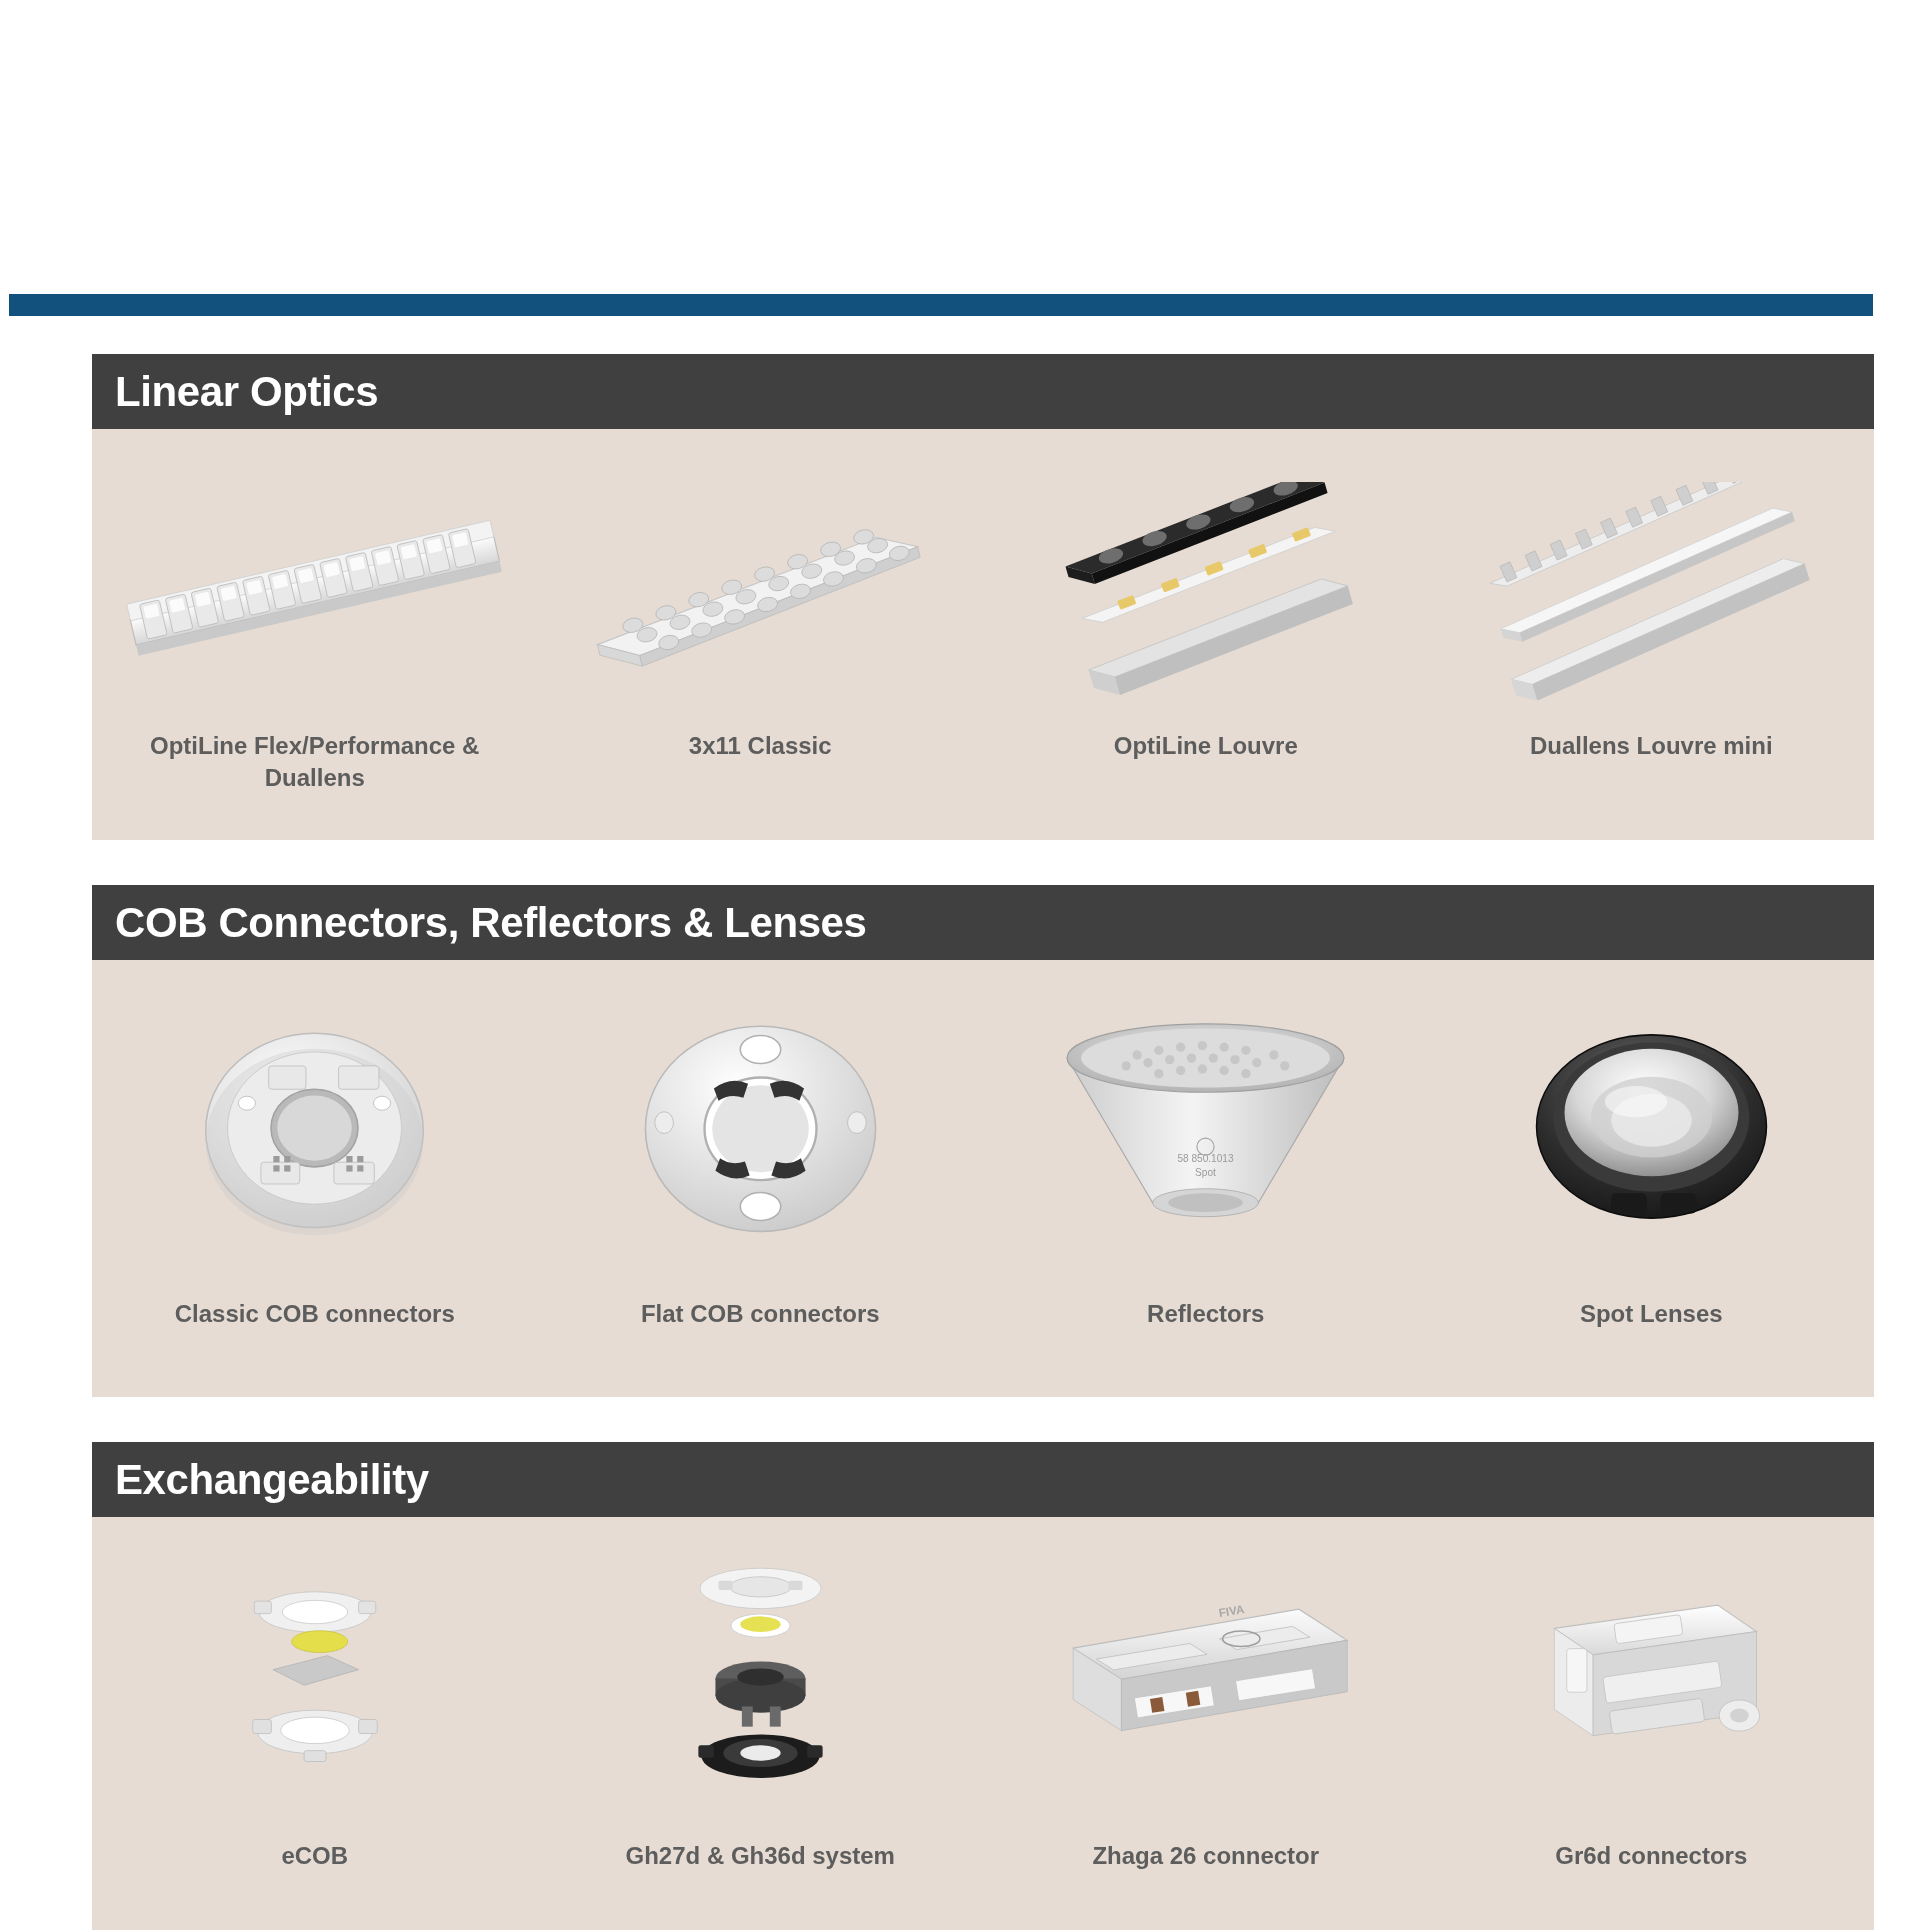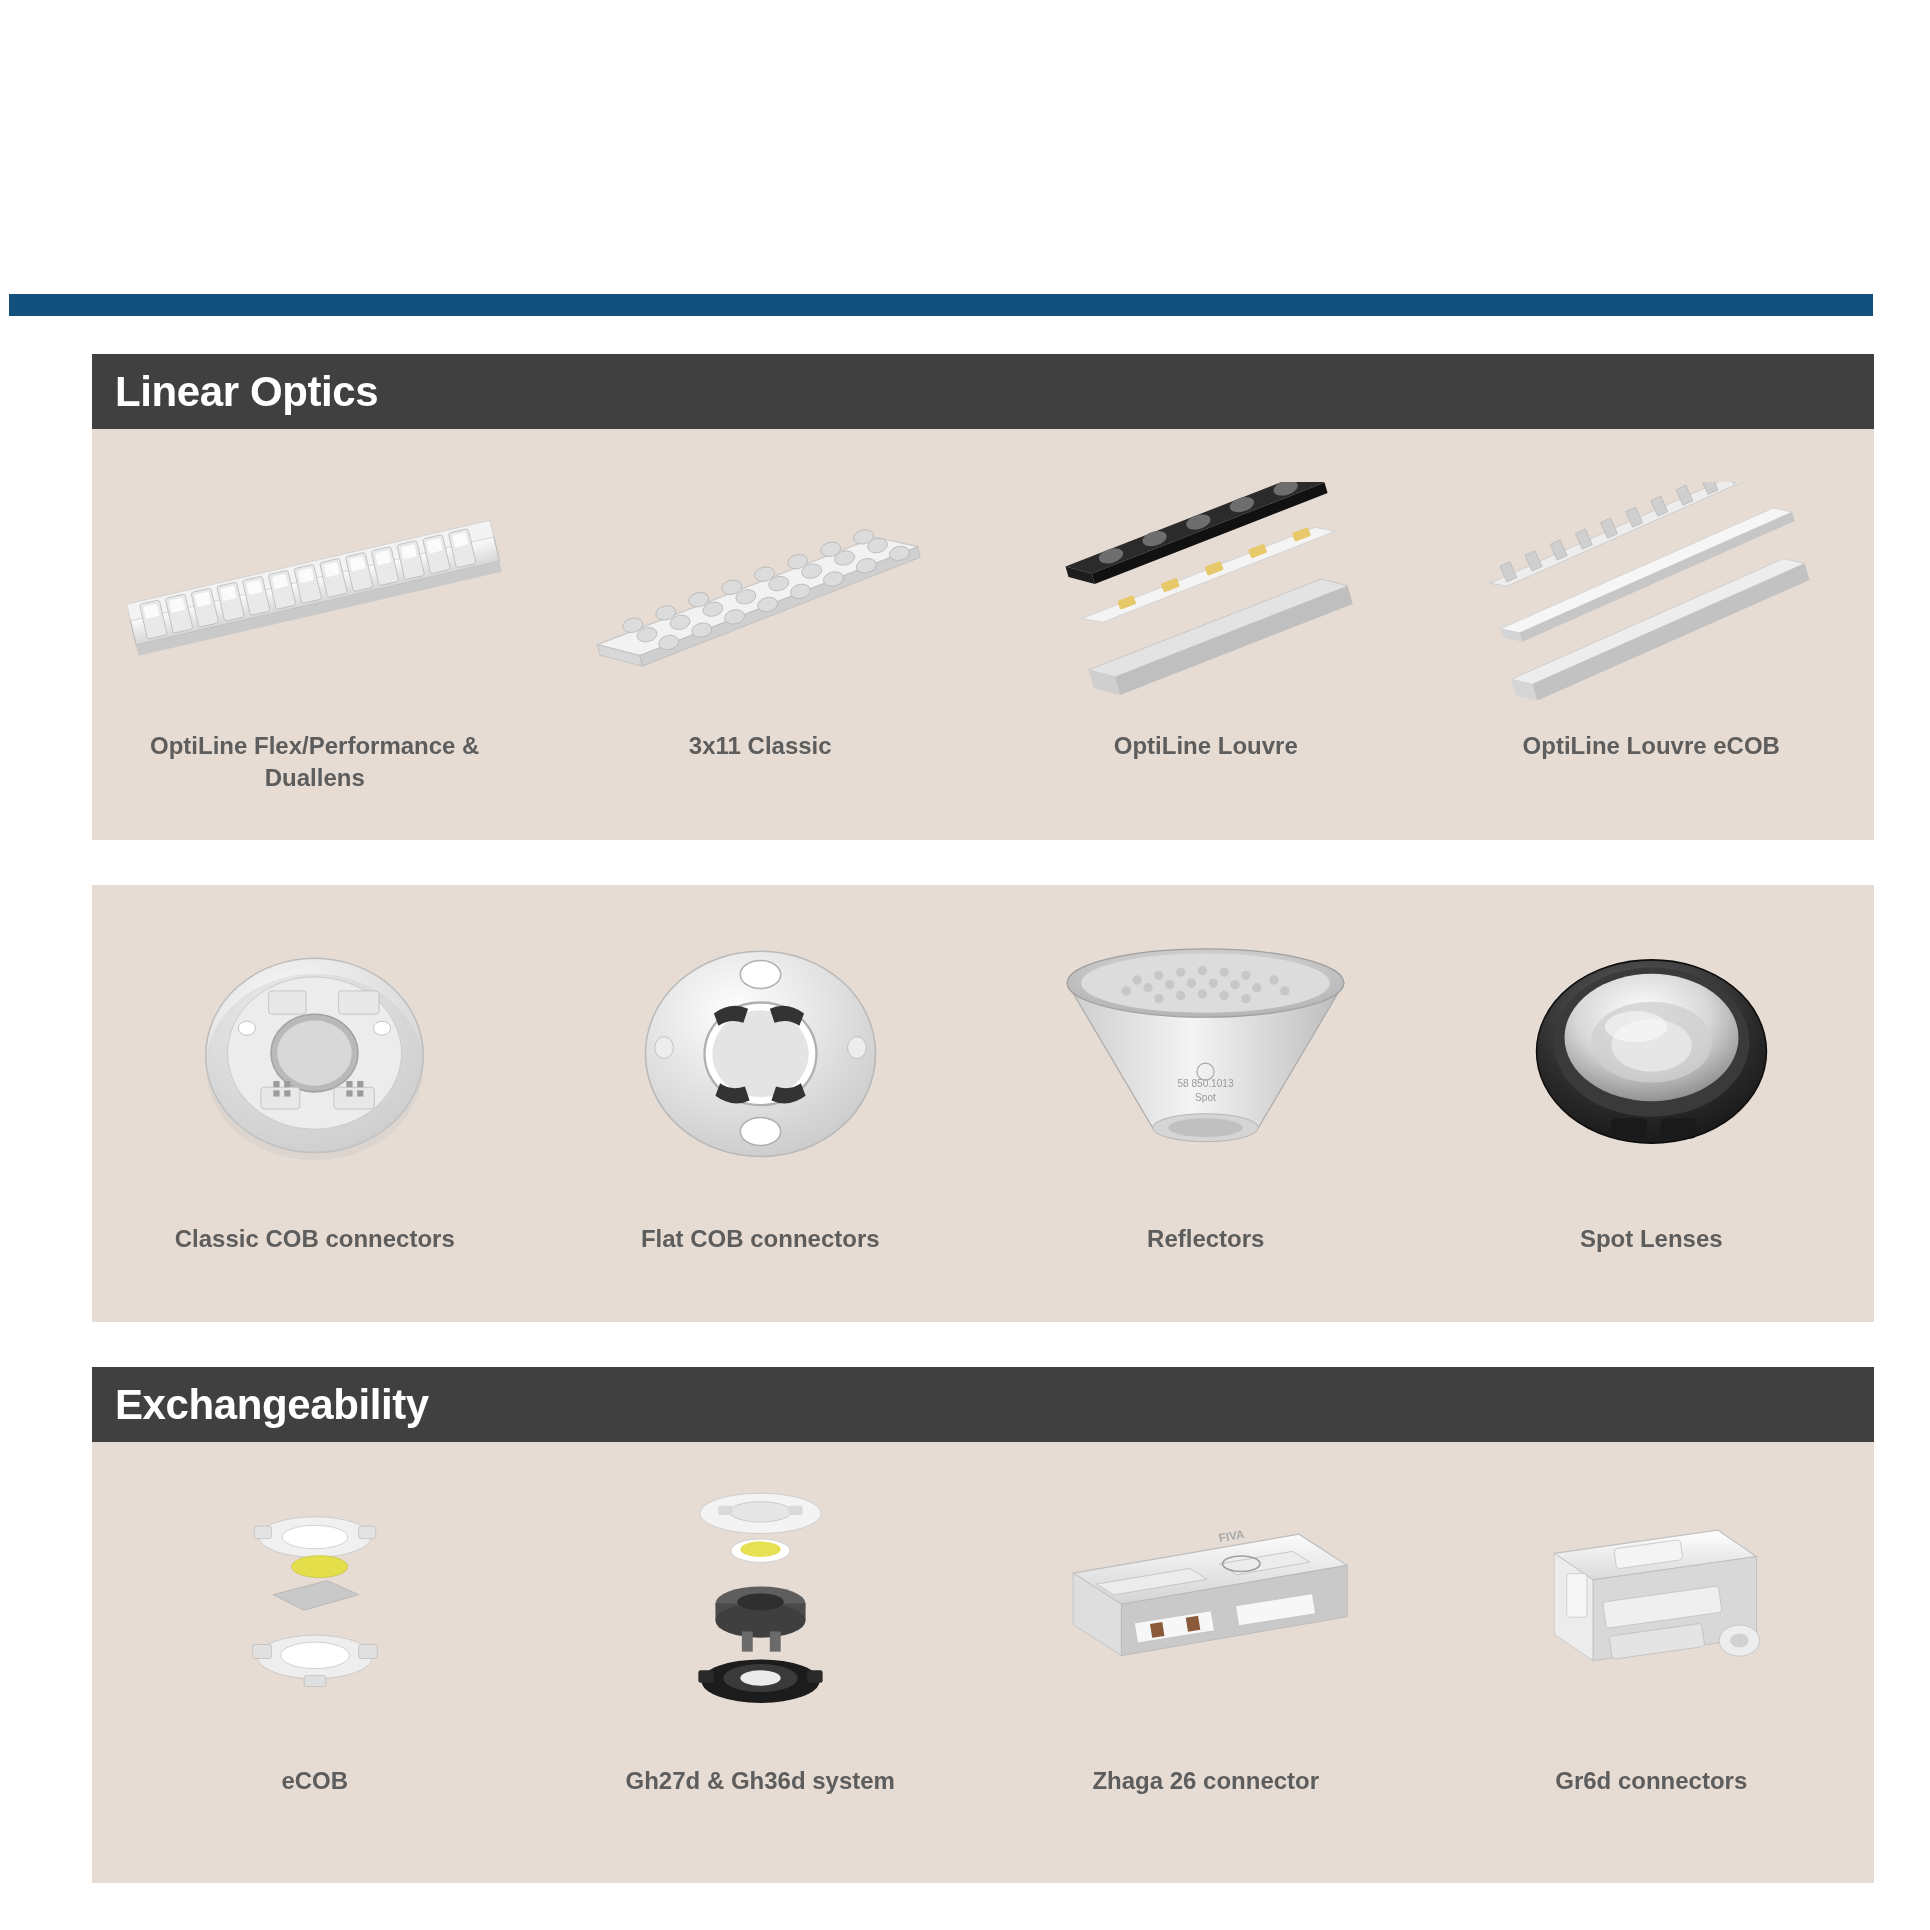--- a/index.html
+++ b/index.html
@@ -254,27 +254,30 @@
                 </g>
                 <polygon points="36,130 416,84 438,96 58,142" fill="#f6f6f6" stroke="#d2d2d2"></polygon>
                 <polygon points="36,130 58,142 58,154 36,142" fill="#d4d4d4"></polygon>
                 <polygon points="58,142 438,96 438,108 58,154" fill="#c6c6c6"></polygon>
                 <polygon points="30,196 410,150 434,164 54,210" fill="#ededed" stroke="#cccccc"></polygon>
                 <polygon points="54,210 434,164 434,186 54,232" fill="#c2c2c2"></polygon>
                 <polygon points="30,196 54,210 54,232 30,218" fill="#d6d6d6"></polygon>
               </g>
             </svg>
           </div>
-          <div class="caption">OptiLine Louvre eCOB</div>
+          <div class="caption">Duallens Louvre mini</div>
         </div>
 
       </div>
     </div>
 
     <div class="section sec-cob">
+      <div class="section-header">
+        <div class="section-title">COB Connectors, Reflectors &amp; Lenses</div>
+      </div>
       <div class="section-body">
 
         <div class="cell">
           <div class="thumb">
             <svg width="257" height="233" viewBox="0 0 330 300">
               <defs>
                 <radialGradient id="cobg" cx="40%" cy="32%" r="75%">
                   <stop offset="0" stop-color="#ffffff"></stop>
                     <stop offset="1" stop-color="#cfcfcf"></stop>
                 </radialGradient>

